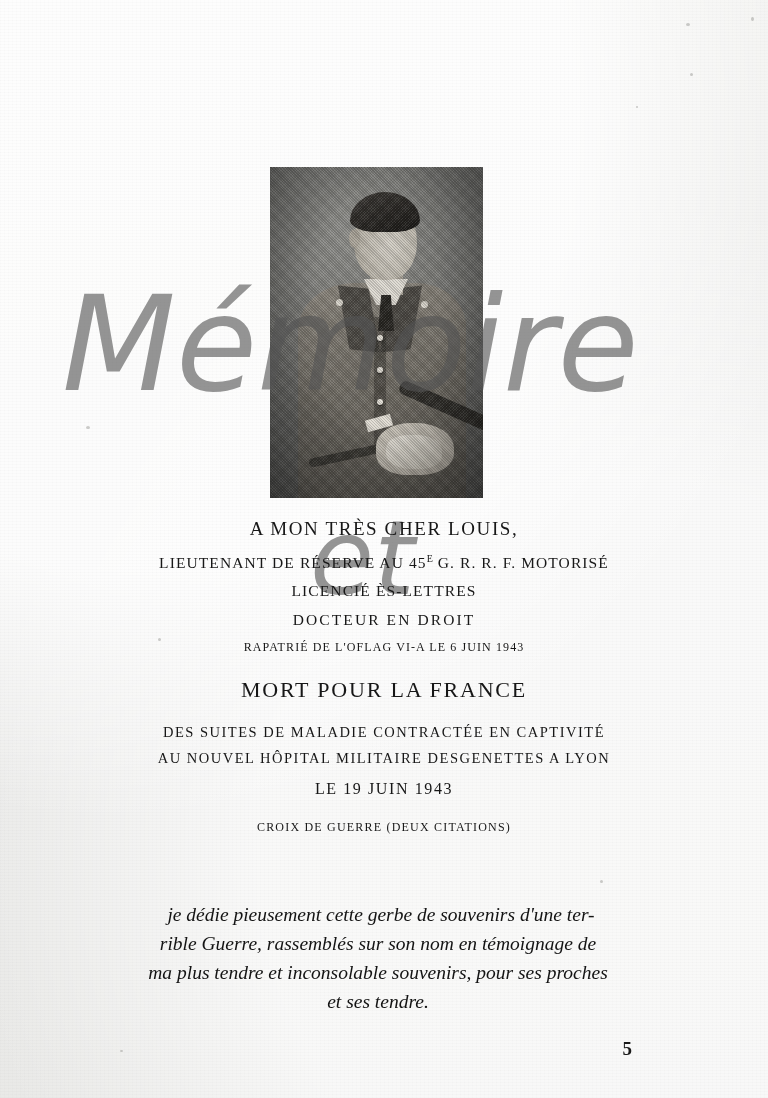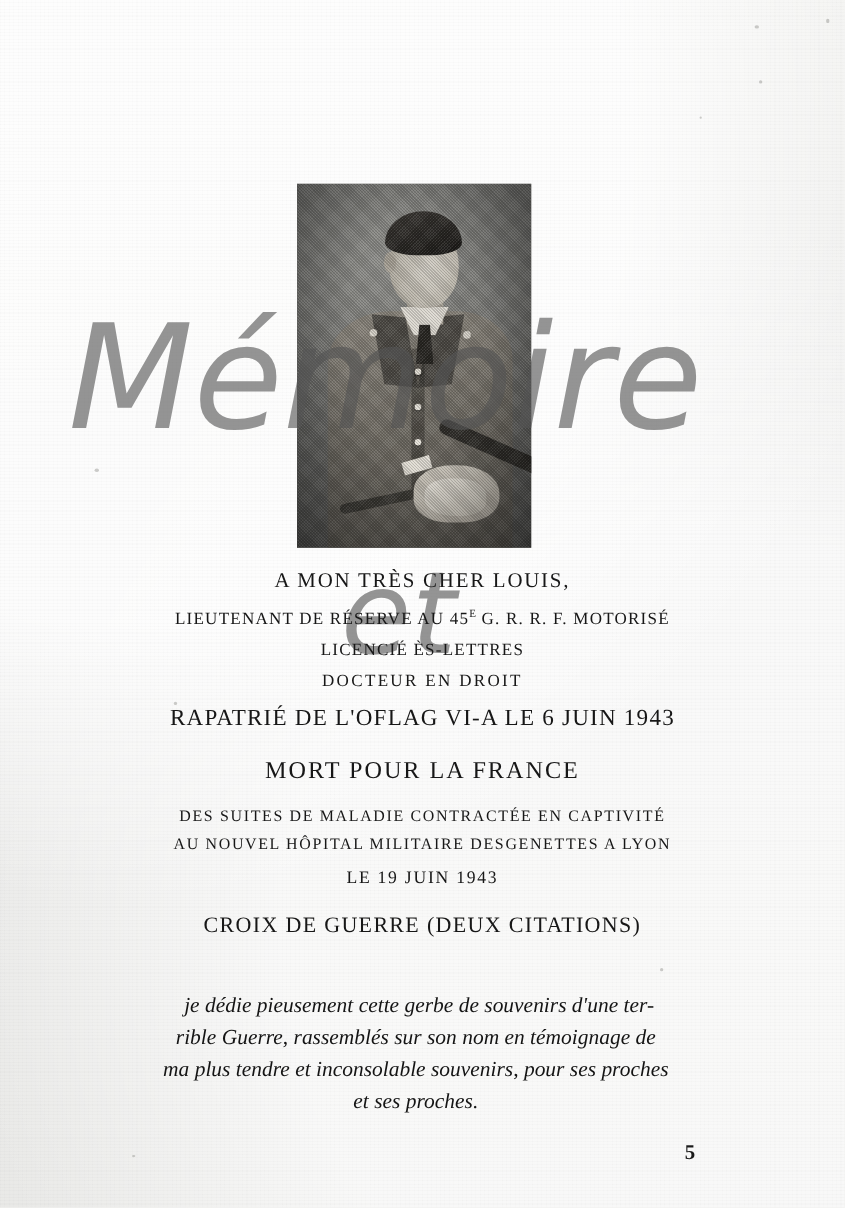--- a/index.html
+++ b/index.html
@@ -260,21 +260,21 @@
     font-size: 15.5px;
     letter-spacing: 1.1px;
     margin-bottom: 11px;
   }
   .ln-4 {            
     font-size: 15.5px;
     letter-spacing: 2.1px;
     margin-bottom: 11px;
   }
   .ln-5 {            
-    font-size: 21px;
+    font-size: 12px;
     letter-spacing: 1.1px;
     margin-bottom: 22px;
   }
   .ln-6 {            
     font-size: 22px;
     letter-spacing: 1.8px;
     margin-bottom: 21px;
   }
   .ln-7, .ln-8 {     
     font-size: 14.5px;
@@ -286,21 +286,21 @@
     letter-spacing: 1.6px;
     margin-top: 13px;
     margin-bottom: 22px;
   }
   .ln-10 {           
     font-size: 15.5px;
     letter-spacing: 1.6px;
     margin-bottom: 10px;
   }
   .ln-11 {           
-    font-size: 20px;
+    font-size: 12px;
     letter-spacing: 1.2px;
   }
 
   
   .dedication {
     position: absolute;
     left: 112px;
     top: 900px;
     width: 532px;
     font-family: "Liberation Serif", serif;
@@ -383,18 +383,18 @@
     <div class="ln ln-7">DES SUITES DE MALADIE CONTRACTÉE EN CAPTIVITÉ</div>
     <div class="ln ln-8">AU NOUVEL HÔPITAL MILITAIRE DESGENETTES A LYON</div>
     <div class="ln ln-9">LE 19 JUIN 1943</div>
     <div class="ln ln-11">CROIX DE GUERRE (DEUX CITATIONS)</div>
   </div>
 
   <div class="dedication">
     <p>je dédie pieusement cette gerbe de souvenirs d'une ter-</p>
     <p>rible Guerre, rassemblés sur son nom en témoignage de</p>
     <p>ma plus tendre et inconsolable souvenirs, pour ses proches</p>
-    <p>et ses proches.</p>
+    <p>et ses tendre.</p>
   </div>
 
   <div class="folio">5</div>
 
 </div>
 
 </body></html>

